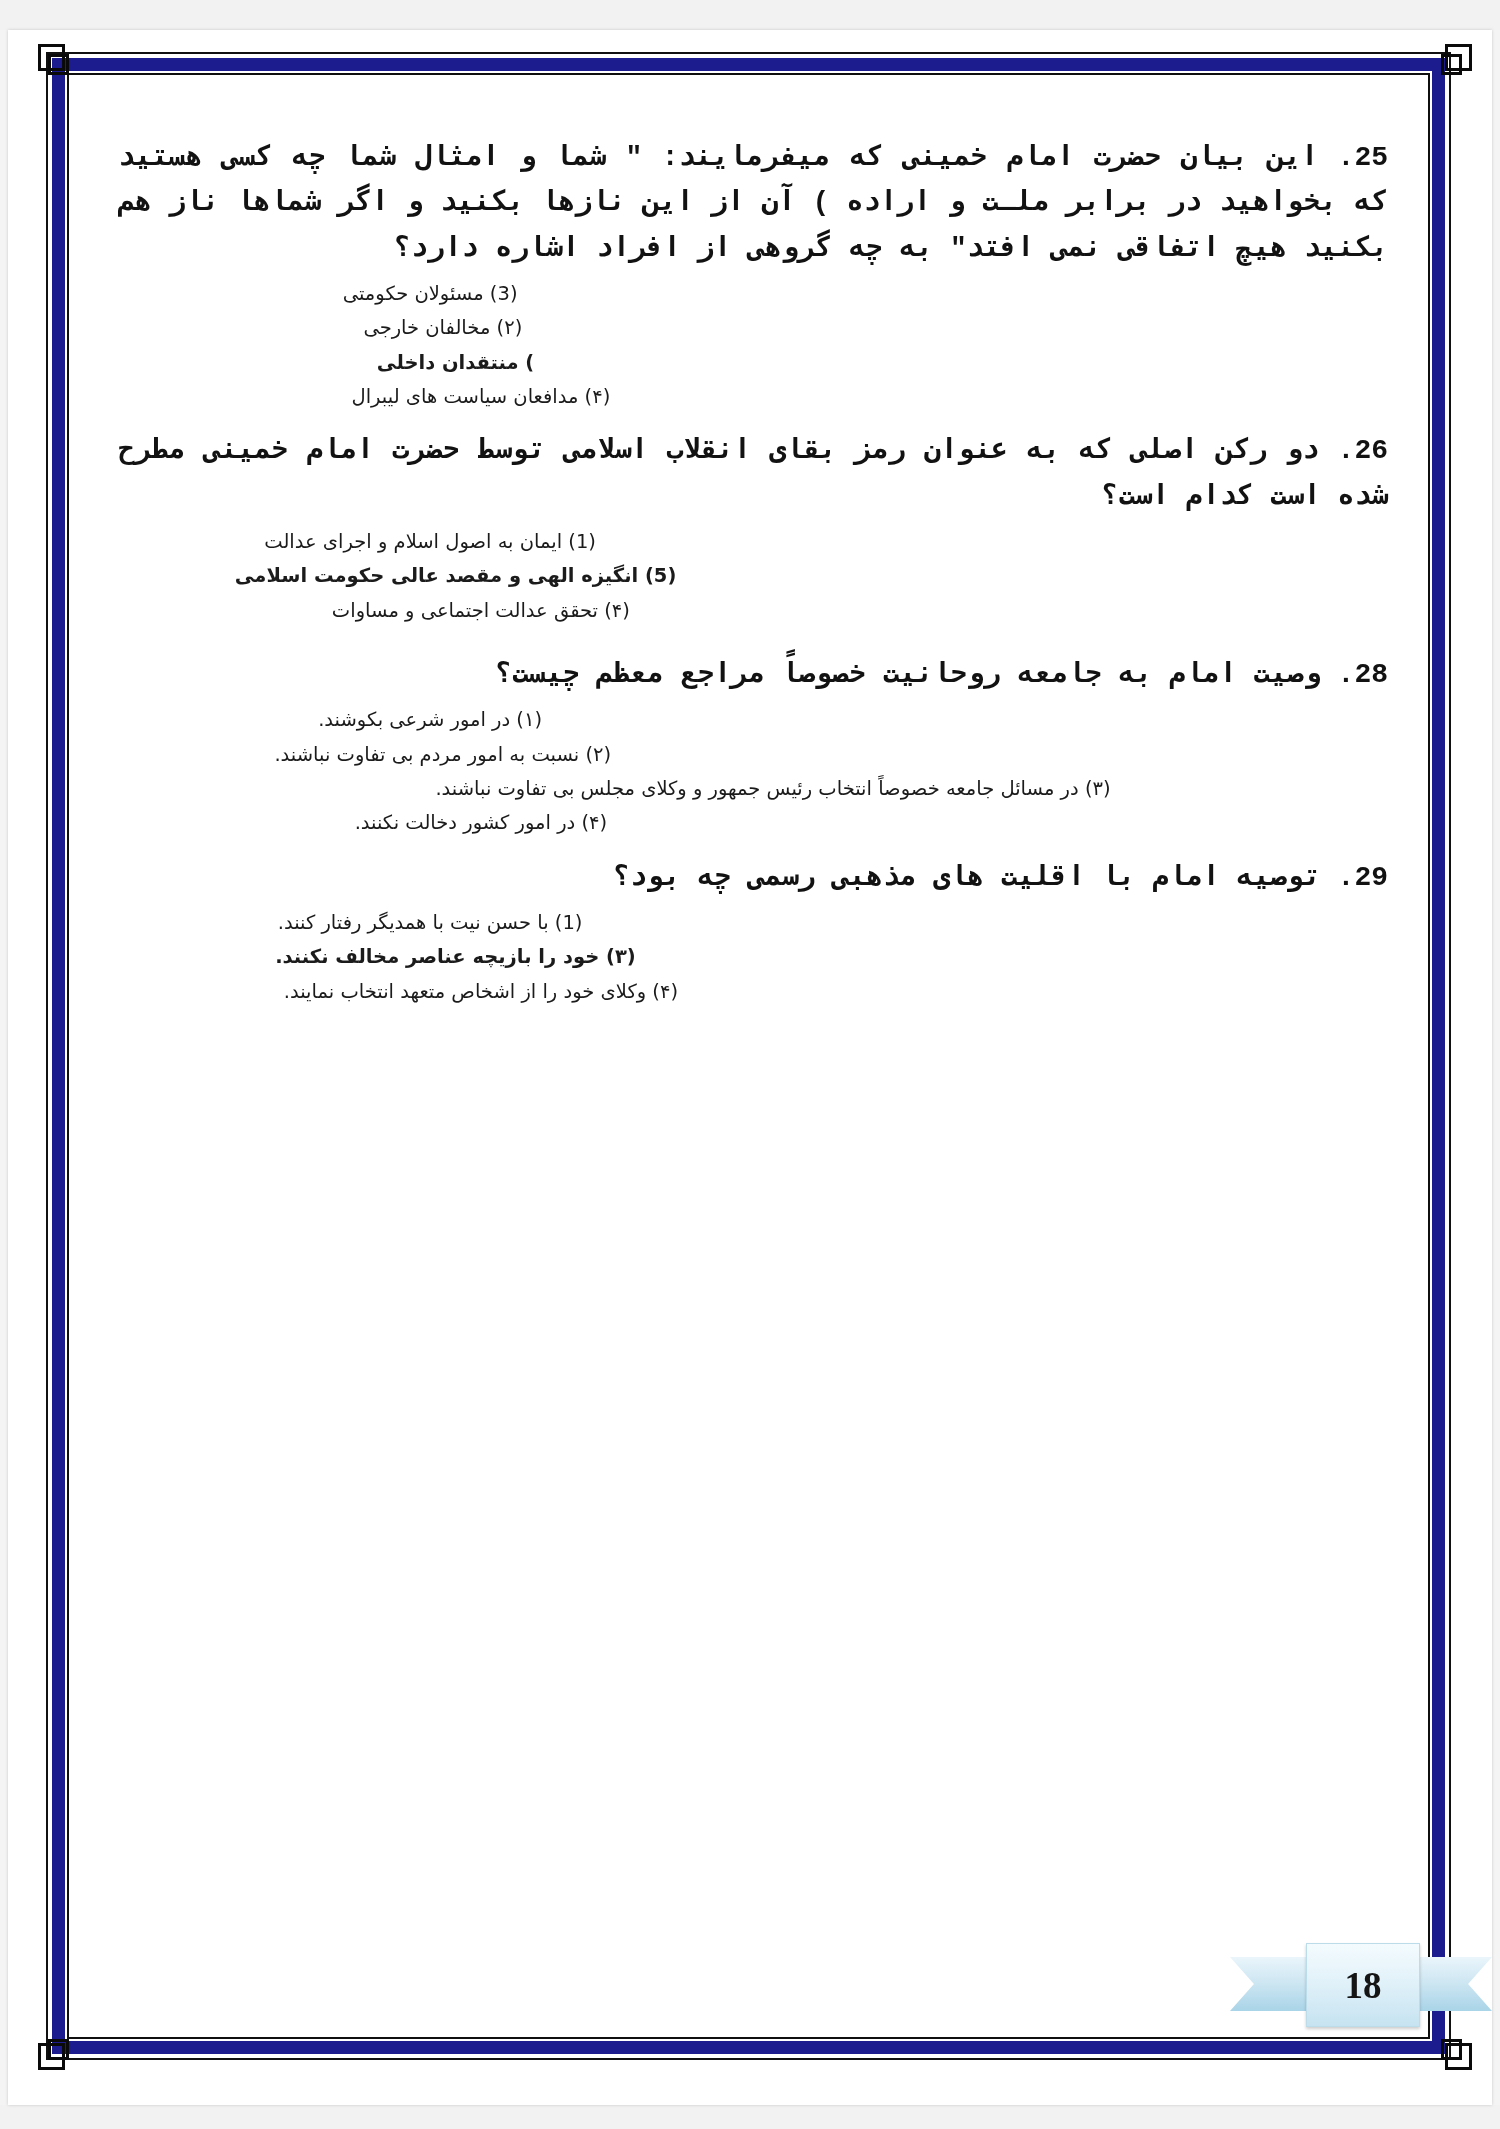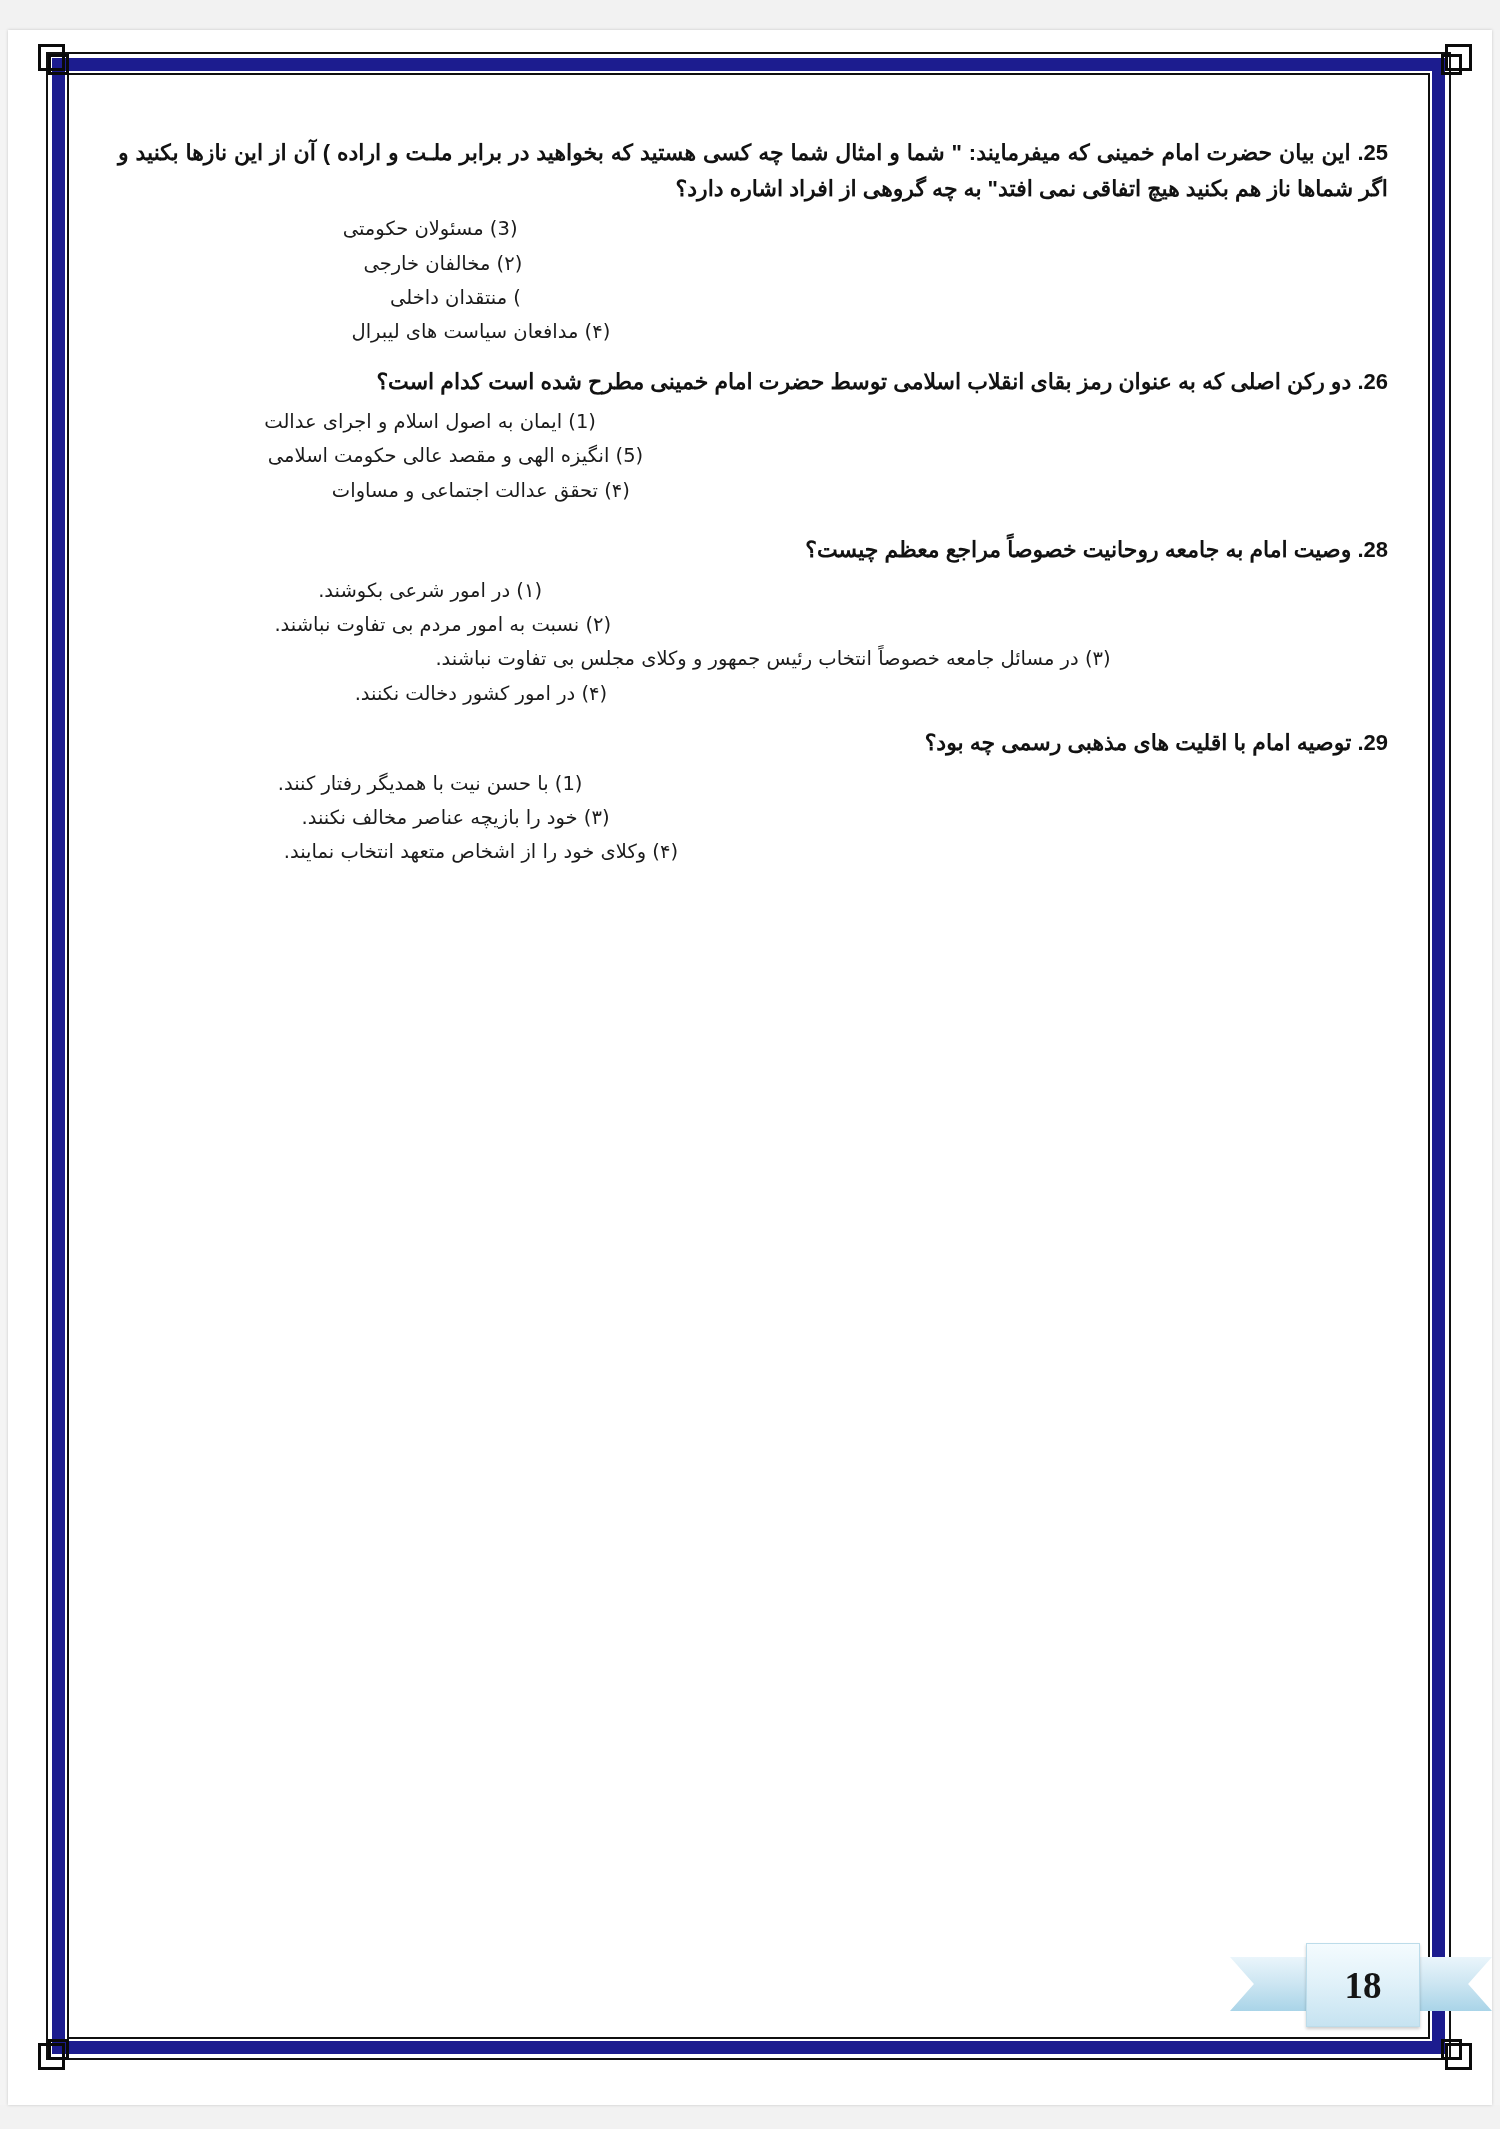--- a/index.html
+++ b/index.html
@@ -115,23 +115,23 @@
     top: 105px;
     width: 1270px;
     height: 1790px;
     direction: rtl;
     text-align: right;
   }
 
   .qblock { margin-bottom: 4px; }
 
   .q-stem {
-    font-family: Liberation Sans, sans-serif;
+    font-family: Liberation Mono, monospace;
     font-weight: bold;
-    font-size: 22px;
+    font-size: 28px;
     color: #121212;
     line-height: 1.62;
     letter-spacing: 0;
     margin: 0 0 10px 0;
     text-align: justify;
     text-align-last: right;
   }
 
   .opt {
     font-family: "DejaVu Sans", "Liberation Sans", sans-serif;
@@ -140,21 +140,21 @@
     color: #1b1b1b;
     line-height: 1.35;
     margin: 0 0 8px 0;
     text-align: center;
     padding-left: 40px;
   }
 
   
   .opt-a { margin-right: 54%; }
   .opt-b { margin-right: 52%; }
-  .opt-c { margin-right: 50%; }
+  .opt-c { margin-right: 50%; font-weight: bold; }
   .opt-d { margin-right: 46%; }
 
   .spacer-sm { height: 10px; }
 
   
   .ribbon-wrap {
     position: absolute;
     left: 0;
     right: 0;
     top: 1893px;

